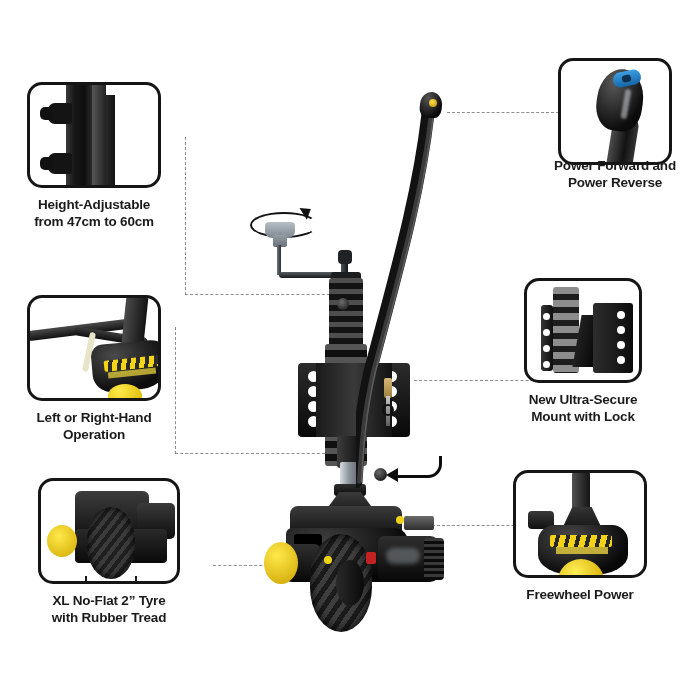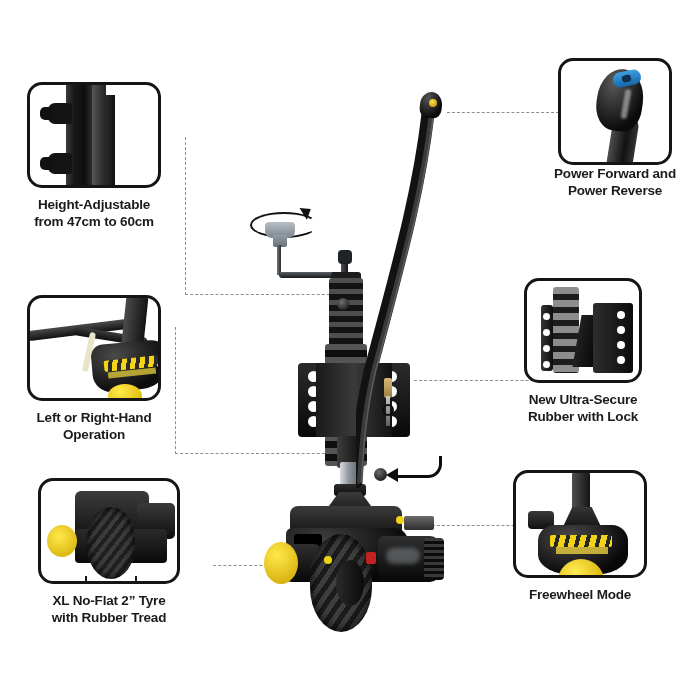--- a/index.html
+++ b/index.html
@@ -589,21 +589,21 @@
   </div>
 
   <div class="callout c4" style="left:558px; top:58px; width:114px;">
     <div class="frame" style="width:114px; height:107px;">
       <div class="pt elbow"></div>
       <div class="pt shaft"></div>
       <div class="pt grip"></div>
       <div class="pt gloss"></div>
       <div class="pt blue"></div>
     </div>
-    <div class="cap" style="top:107px;">Power Forward and
+    <div class="cap" style="top:99px;">Power Forward and
 Power Reverse</div>
   </div>
 
   <div class="callout c5" style="left:524px; top:278px; width:118px;">
     <div class="frame" style="width:118px; height:105px;">
       <div class="pt rail">
         <div class="hole" style="top:8px;"></div>
         <div class="hole" style="top:24px;"></div>
         <div class="hole" style="top:40px;"></div>
         <div class="hole" style="top:56px;"></div>
@@ -611,29 +611,29 @@
       <div class="pt strip"></div>
       <div class="pt arm"></div>
       <div class="pt plate">
         <div class="hole" style="top:8px;"></div>
         <div class="hole" style="top:23px;"></div>
         <div class="hole" style="top:38px;"></div>
         <div class="hole" style="top:53px;"></div>
       </div>
     </div>
     <div class="cap" style="top:113px;">New Ultra-Secure
-Rubber with Lock</div>
+Mount with Lock</div>
   </div>
 
   <div class="callout c6" style="left:513px; top:470px; width:134px;">
     <div class="frame" style="width:134px; height:108px;">
       <div class="pt stalk"></div>
       <div class="pt lug"></div>
       <div class="pt cone"></div>
       <div class="pt head"></div>
       <div class="pt decal"></div>
       <div class="pt decal2"></div>
       <div class="pt ybtn"></div>
     </div>
-    <div class="cap" style="top:116px;">Freewheel Mode</div>
+    <div class="cap" style="top:116px;">Freewheel Power</div>
   </div>
 
 </div>
 
 </body></html>

